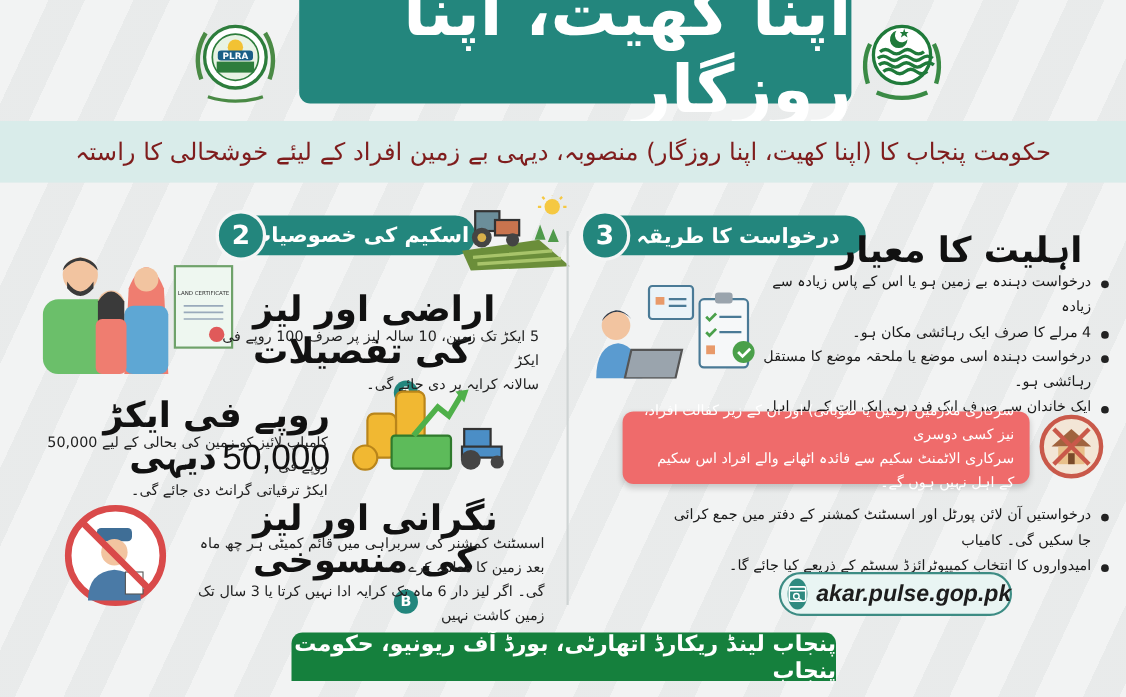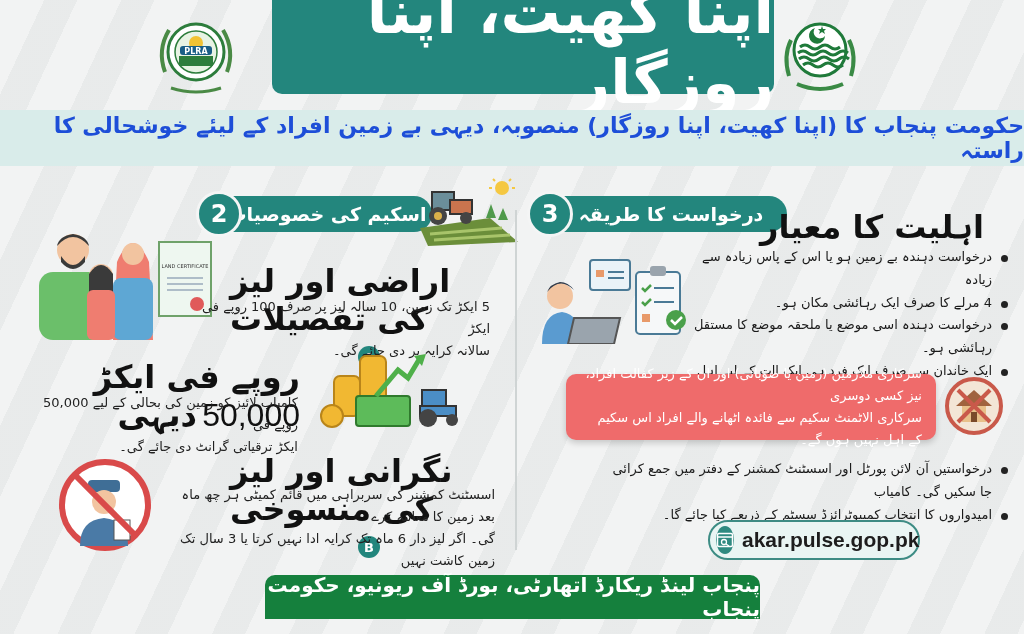--- a/index.html
+++ b/index.html
@@ -28,29 +28,29 @@
     display: flex; align-items: center; justify-content: center;
   }
   .title-text {
     color: #ffffff; font-size: 60px; font-weight: bold;
     font-family: "DejaVu Sans", sans-serif;
   }
   .logo {
     width: 90px; height: 90px; border-radius: 50%;
     display: flex; align-items: center; justify-content: center;
   }
-  .plra-logo { left: 151px; top: 10px; }
+  .plra-logo { left: 169px; top: 10px; }
   .punjab-logo { left: 775px; top: 10px; }
 
   .subtitle-band {
     left: 0; top: 110px; width: 1024px; height: 56px;
     background: #d9ecea;
     display: flex; align-items: center; justify-content: center;
   }
-  .subtitle-text { font-size: 22px; font-weight: bold; color: #1d4ed8; }
+  .subtitle-text { font-size: 22px; font-weight: normal; color: #7f1d1d; }
 
   
   .sec-pill {
     height: 36px; background: #23867d;
     border-radius: 0 18px 18px 0;
     display: flex; align-items: center; justify-content: center;
     color: #fff; font-size: 19px; font-weight: bold;
   }
   .sec-num {
     width: 46px; height: 46px; border-radius: 50%;
@@ -84,21 +84,21 @@
     background: #ef6b6b; border-radius: 10px;
     box-shadow: 0 3px 6px rgba(0,0,0,0.18);
     display: flex; align-items: center; justify-content: center;
     color: #fff; font-size: 13px; line-height: 1.7; text-align: right; padding: 0 14px;
   }
 
   .url-pill {
     left: 708px; top: 520px; width: 212px; height: 40px;
     border: 2px solid #3d8c84; border-radius: 20px;
     background: #e9f5f3;
-    display: flex; align-items: center; gap: 8px; padding-left: 6px;
+    display: flex; align-items: center; gap: 8px; padding-left: 6px; font-style: italic;
   }
   .url-icon {
     width: 28px; height: 28px; border-radius: 50%; background: #2f8a80;
     display: flex; align-items: center; justify-content: center;
   }
   .url-text { font-family: "Liberation Sans", sans-serif; font-size: 21px; color: #1d1d1d; font-weight: 600; }
 
   .footer {
     left: 265px; top: 575px; width: 495px; height: 44px;
     background: #15803d; border-radius: 10px 10px 0 0;

